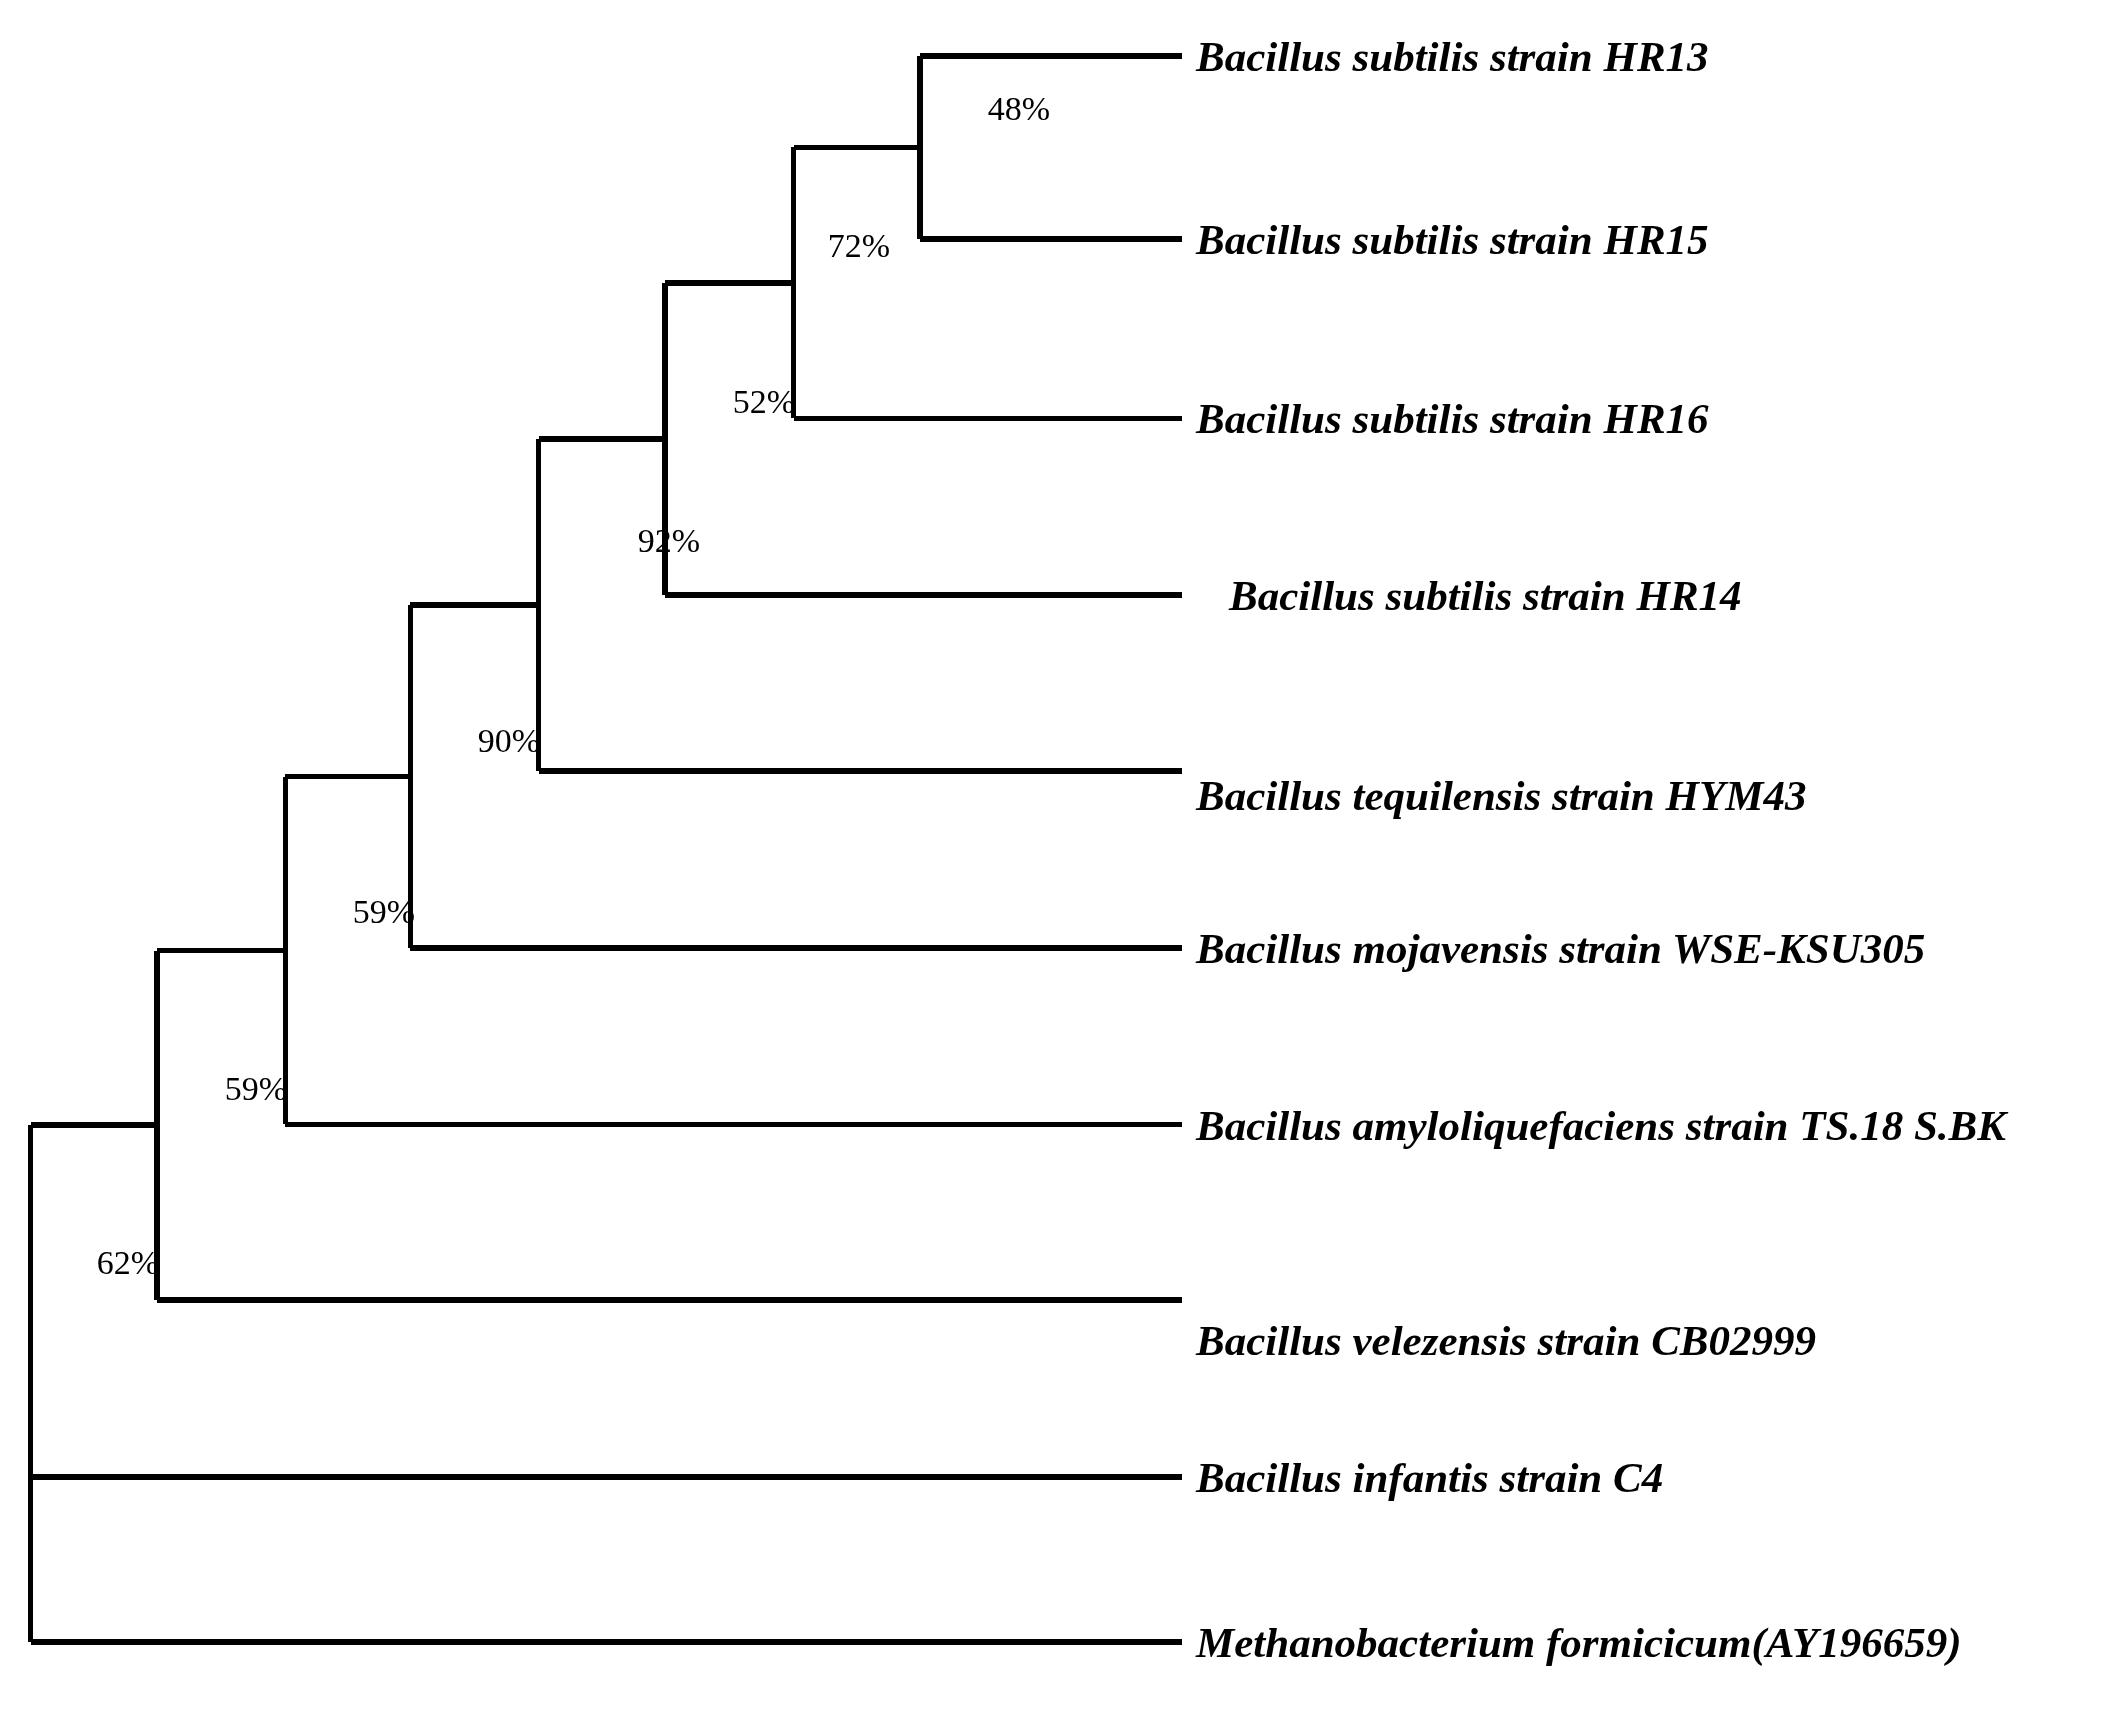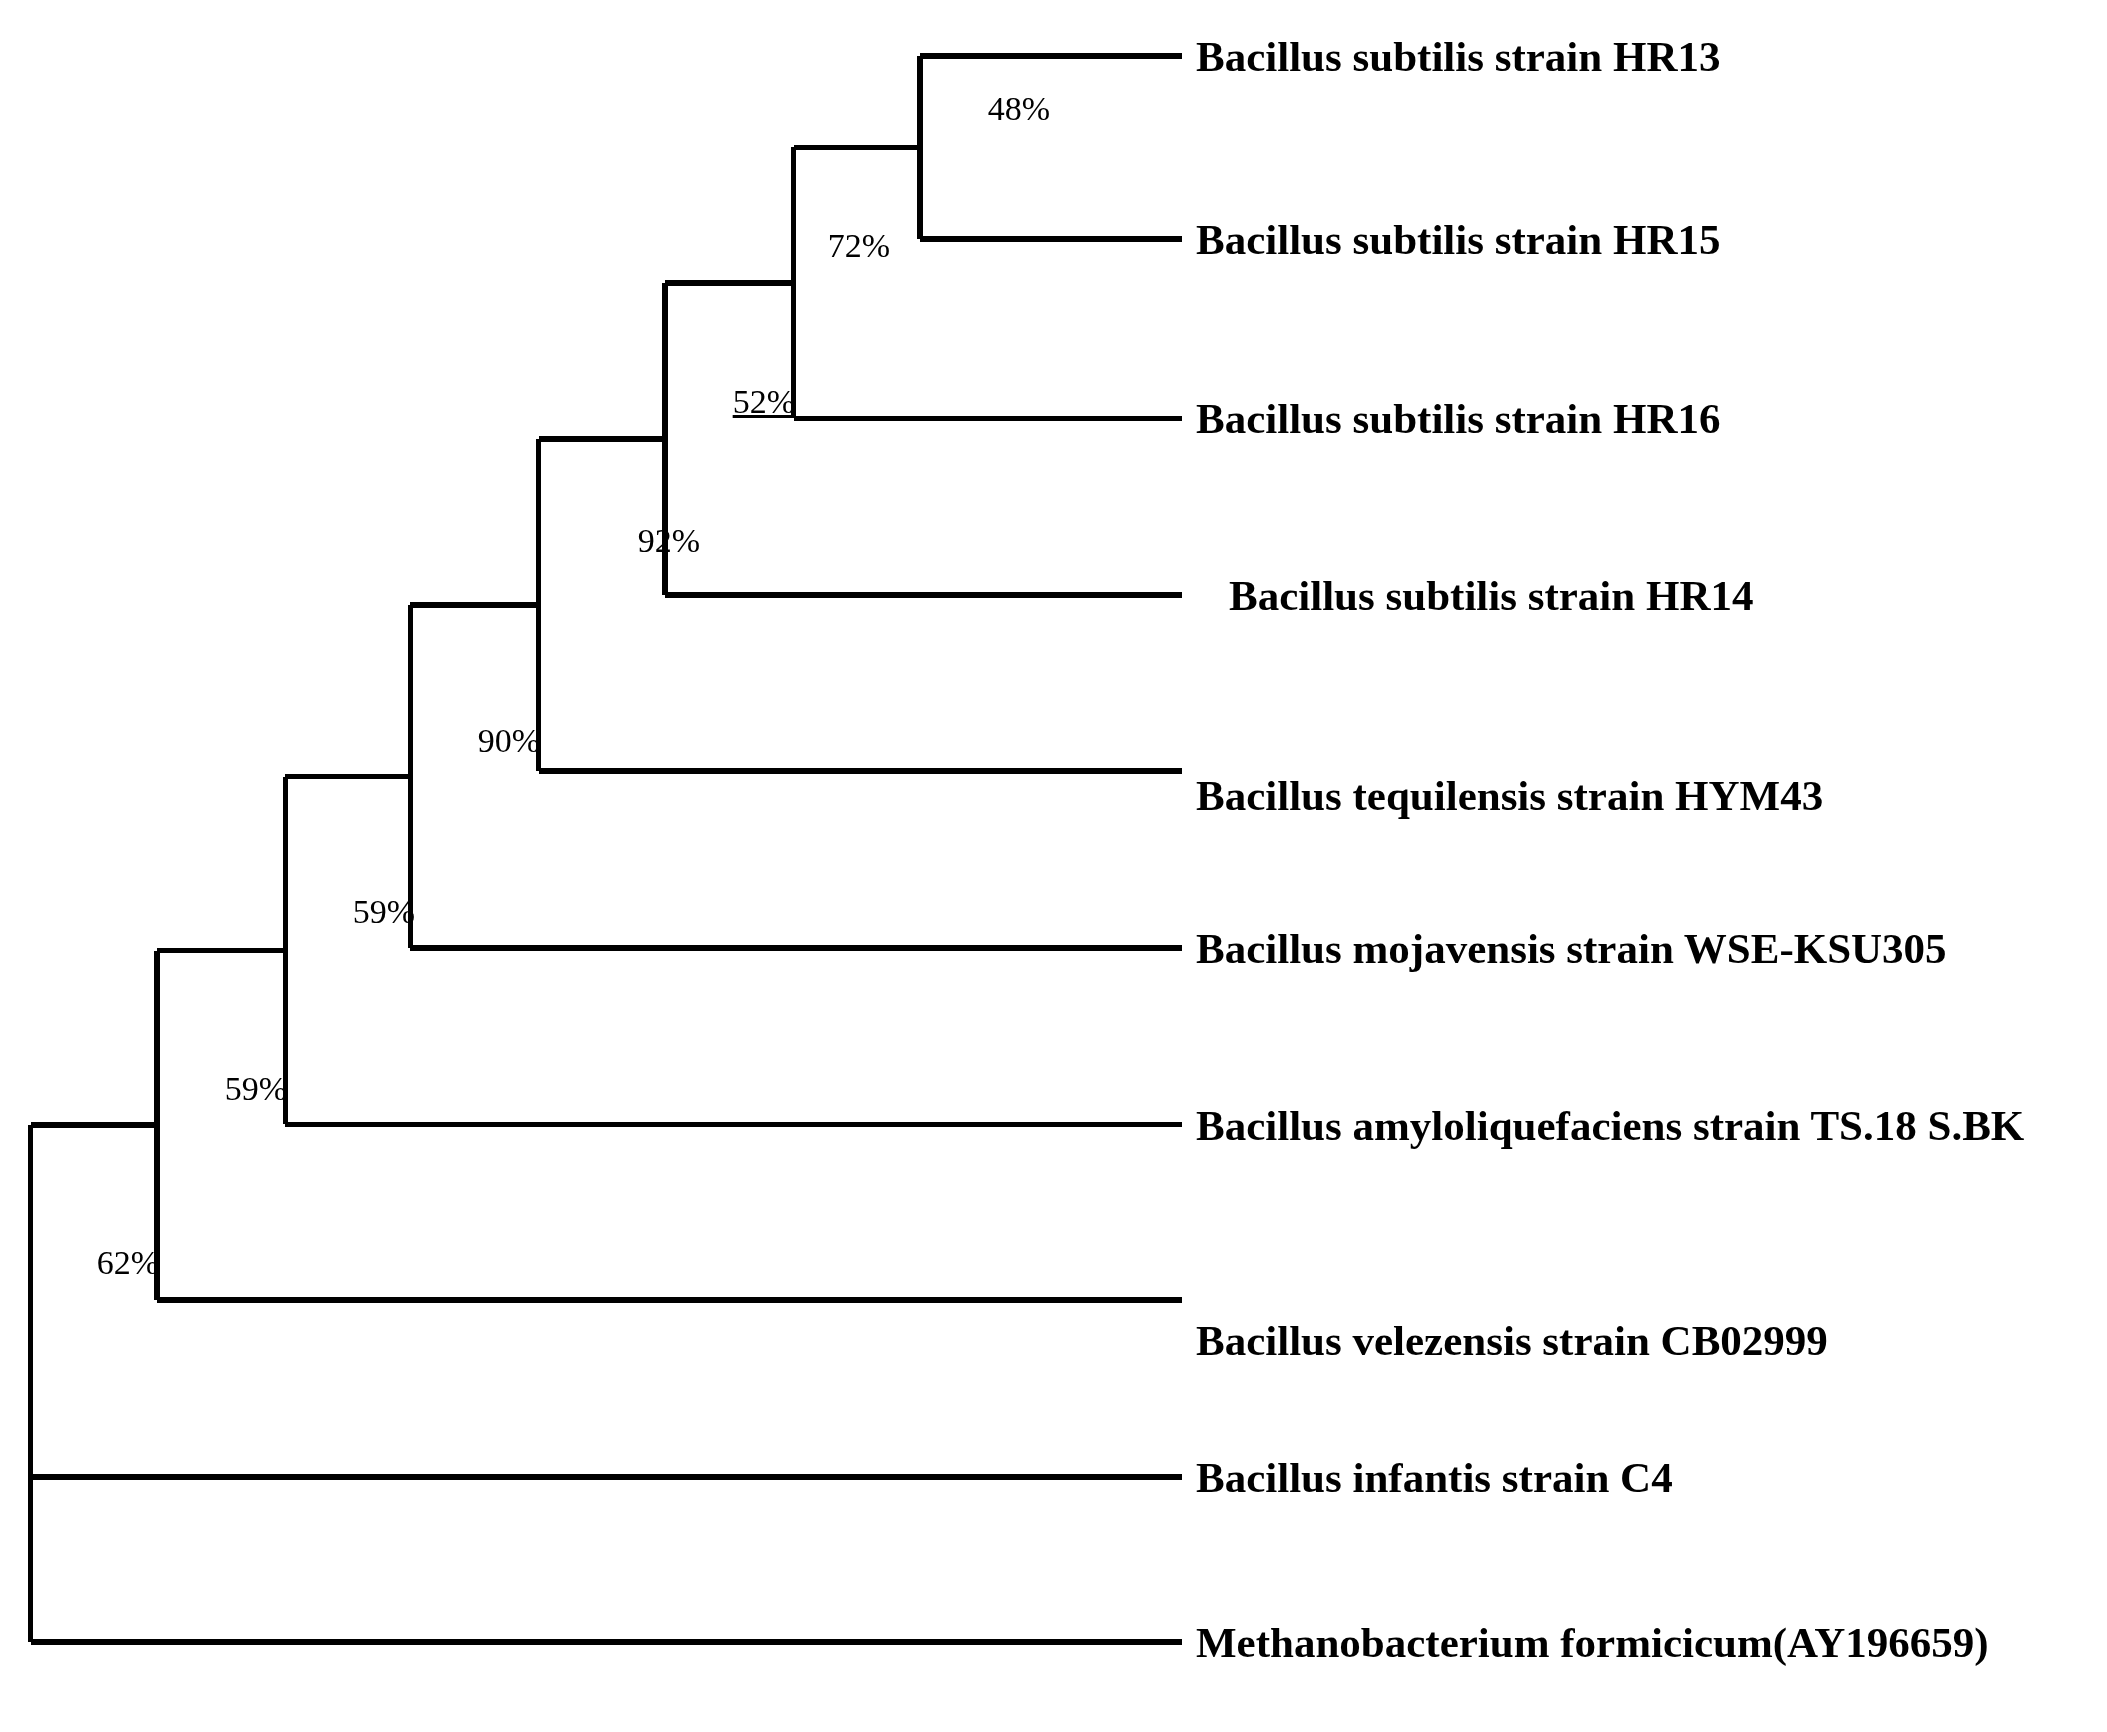--- a/index.html
+++ b/index.html
@@ -3,20 +3,21 @@
 <meta charset="utf-8">
 <style>
   html,body{margin:0;padding:0;background:#ffffff;}
   body{width:2108px;height:1732px;position:relative;overflow:hidden;
        font-family:"Liberation Serif",serif;}
   #tree-svg{position:absolute;left:0;top:0;width:2108px;height:1732px;}
   .taxon-label{
     position:absolute;
     font-family:"Liberation Serif",serif;
     font-weight:bold;
+    font-style:italic;
     font-size:43px;
     color:#000000;
     white-space:nowrap;
     transform:translateY(-50%);
     letter-spacing:0px;
   }
   .support-label{
     position:absolute;
     font-family:"Liberation Serif",serif;
     font-weight:normal;
@@ -88,21 +89,21 @@
 <div class="taxon-label" style="left:1196px; top:1300px;margin-top:40px;">Bacillus velezensis strain CB02999</div>
 
 <div class="taxon-label" style="left:1196px; top:1477px;">Bacillus infantis strain C4</div>
 
 <div class="taxon-label" style="left:1196px; top:1642px;">Methanobacterium formicicum(AY196659)</div>
 
 <div class="support-label" style="left:1050px; top:128px;">48%</div>
 
 <div class="support-label" style="left:890px; top:265px;">72%</div>
 
-<div class="support-label" style="left:795px; top:421px;text-decoration:underline;">52%</div>
+<div class="support-label" style="left:795px; top:421px;">52%</div>
 
 <div class="support-label" style="left:668px; top:560px;margin-left:32px;">92%</div>
 
 <div class="support-label" style="left:540px; top:760px;">90%</div>
 
 <div class="support-label" style="left:415px; top:931px;">59%</div>
 
 <div class="support-label" style="left:287px; top:1108px;">59%</div>
 
 <div class="support-label" style="left:159px; top:1282px;">62%</div>

